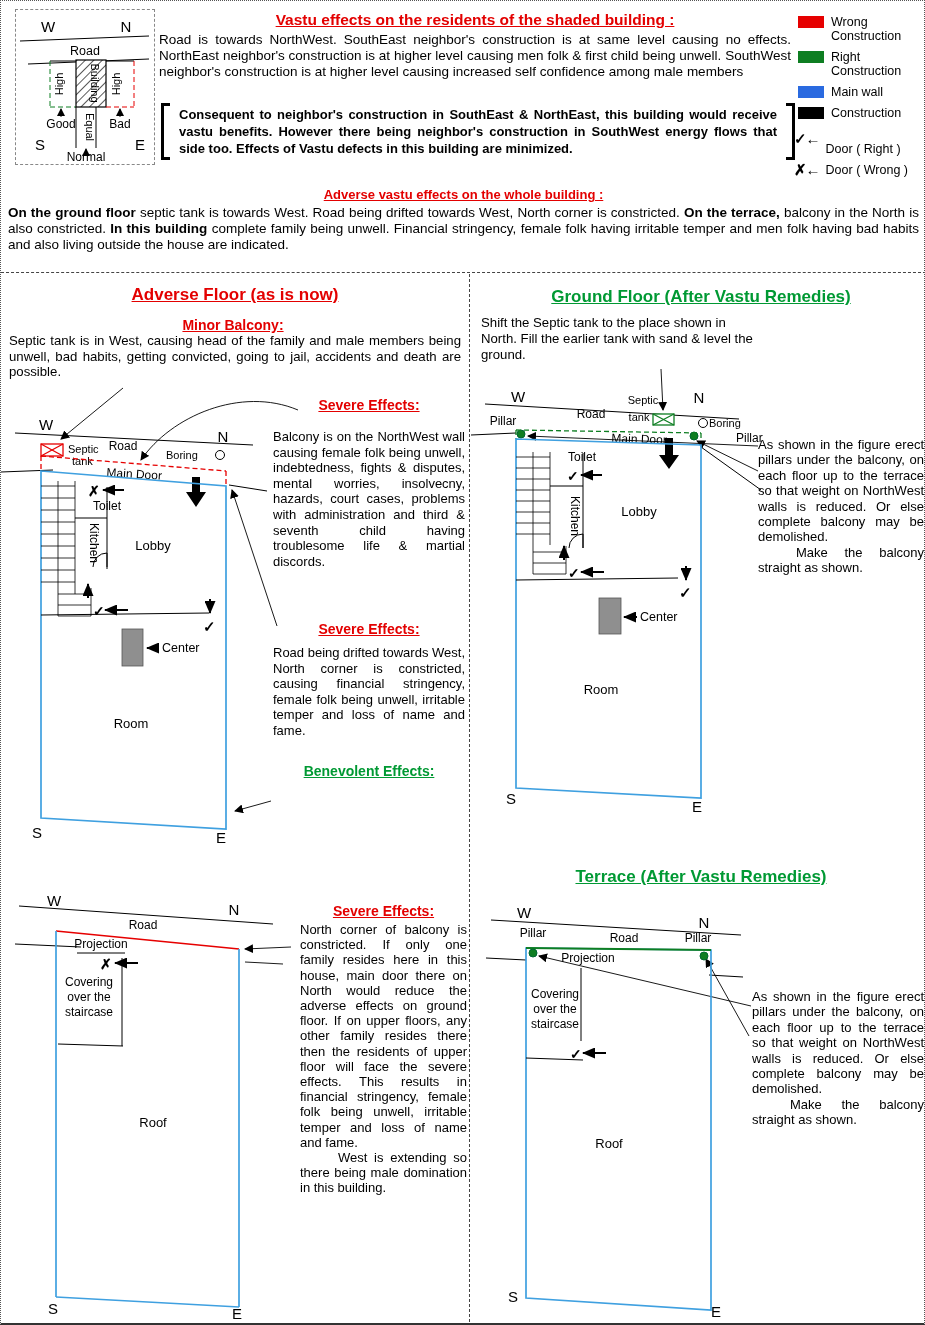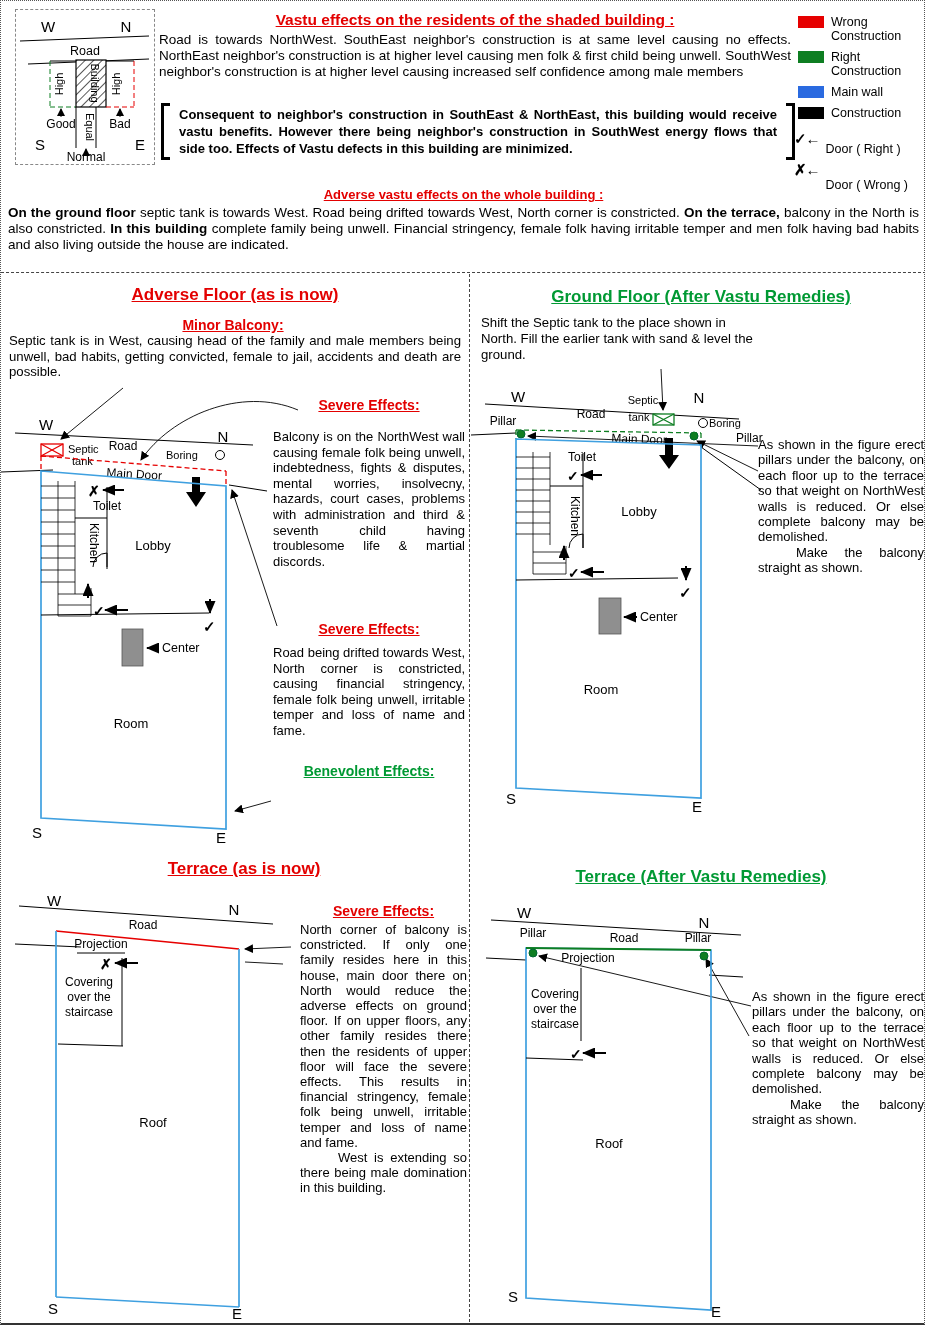--- a/index.html
+++ b/index.html
@@ -113,21 +113,21 @@
     <div class="legend-row">
       <span class="sw" style="background: rgb(0, 0, 0);"></span>
       <span>Construction</span>
     </div>
     <div class="legend-row" style="margin-top:12px">
       <span class="dg"><span>✓</span><span>←</span></span>
       <span style="margin-top:10px">Door ( Right )</span>
     </div>
     <div class="legend-row" style="margin-top:7px">
       <span class="dg"><span>✗</span><span>←</span></span>
-      <span style="margin-top:15px">Door ( Wrong )</span>
+      <span style="margin-top:0">Door ( Wrong )</span>
     </div>
   </div>
 
   <div id="bracket-note" class="abs" style="left:160px;top:102px;width:634px">
     <div class="brk brk-l"></div>
     <div class="brk-text just">Consequent to neighbor's construction in SouthEast &amp; NorthEast, this building would receive vastu benefits. However there being neighbor's construction in SouthWest energy flows that side too. Effects of Vastu defects in this building are minimized.</div>
     <div class="brk brk-r"></div>
   </div>
 
   <div class="abs ctr title-red" style="left:0;top:186px;width:925px;font-size:13px">Adverse vastu effects on the whole building :</div>
@@ -373,37 +373,36 @@
     <text x="84" y="132" font-size="12" text-anchor="middle">staircase</text>
     <line x1="135" y1="157" x2="112" y2="157" class="door" marker-end="url(#a5b)"></line>
     <text x="99" y="163" font-size="14" class="glyph">✓</text>
     <text x="138" y="252" font-size="13" text-anchor="middle">Roof</text>
     <text x="42" y="406" font-size="15" text-anchor="middle">S</text>
     <text x="245" y="421" font-size="15" text-anchor="middle">E</text>
   </svg>
 
   <div class="abs ctr title-red sec-title" style="left:4px;top:284px;width:460px">Adverse Floor (as is now)</div>
   <div class="abs ctr title-red sub-title" style="left:2px;top:316px;width:460px">Minor Balcony:</div>
-  <div class="abs just body-sm" style="left:8px;top:332px;width:452px;font-size:13.2px">Septic tank is in West, causing head of the family and male members being unwell, bad habits, getting convicted, female to jail, accidents and death are possible.</div>
+  <div class="abs just body-sm" style="left:8px;top:332px;width:452px;font-size:13.2px">Septic tank is in West, causing head of the family and male members being unwell, bad habits, getting convicted, going to jail, accidents and death are possible.</div>
 
   <div class="abs" style="left:272px;top:396px;width:192px">
     <div class="ctr title-red sub-title">Severe Effects:</div>
     <div class="just body-sm" style="margin-top:16px">Balcony is on the NorthWest wall causing female folk being unwell, indebtedness, fights &amp; disputes, mental worries, insolvecny, hazards, court cases, problems with administration and third &amp; seventh child having troublesome life &amp; martial discords.</div>
   </div>
 
   <div class="abs" style="left:272px;top:620px;width:192px">
     <div class="ctr title-red sub-title">Severe Effects:</div>
     <div class="just body-sm" style="margin-top:8px">Road being drifted towards West, North corner is constricted, causing financial stringency, female folk being unwell, irritable temper and loss of name and fame.</div>
   </div>
 
   <div class="abs" style="left:272px;top:762px;width:192px">
     <div class="ctr title-green sub-title">Benevolent Effects:</div>
   </div>
 
-  <div class="abs ctr title-red sec-title" style="left:13px;top:858px;width:460px">Terrace (as is now)</div>
 
   <div class="abs" style="left:299px;top:902px;width:167px">
     <div class="ctr title-red sub-title">Severe Effects:</div>
     <div class="just" style="margin-top:3px;font-size:13px;line-height:15.2px">North corner of balcony is constricted. If only one family resides here in this house, main door there on North would reduce the adverse effects on ground floor. If on upper floors, any other family resides there then the residents of upper floor will face the severe effects. This results in financial stringency, female folk being unwell, irritable temper and loss of name and fame.</div>
     <div class="just indent" style="font-size:13px;line-height:15.2px">West is extending so there being male domination in this building.</div>
   </div>
 
   <div class="abs ctr title-green sec-title" style="left:480px;top:286px;width:440px">Ground Floor (After Vastu Remedies)</div>
   <div class="abs" style="left:480px;top:314px;width:276px;font-size:13.2px;line-height:16px">Shift the Septic tank to the place shown in North. Fill the earlier tank with sand &amp; level the ground.</div>
 

